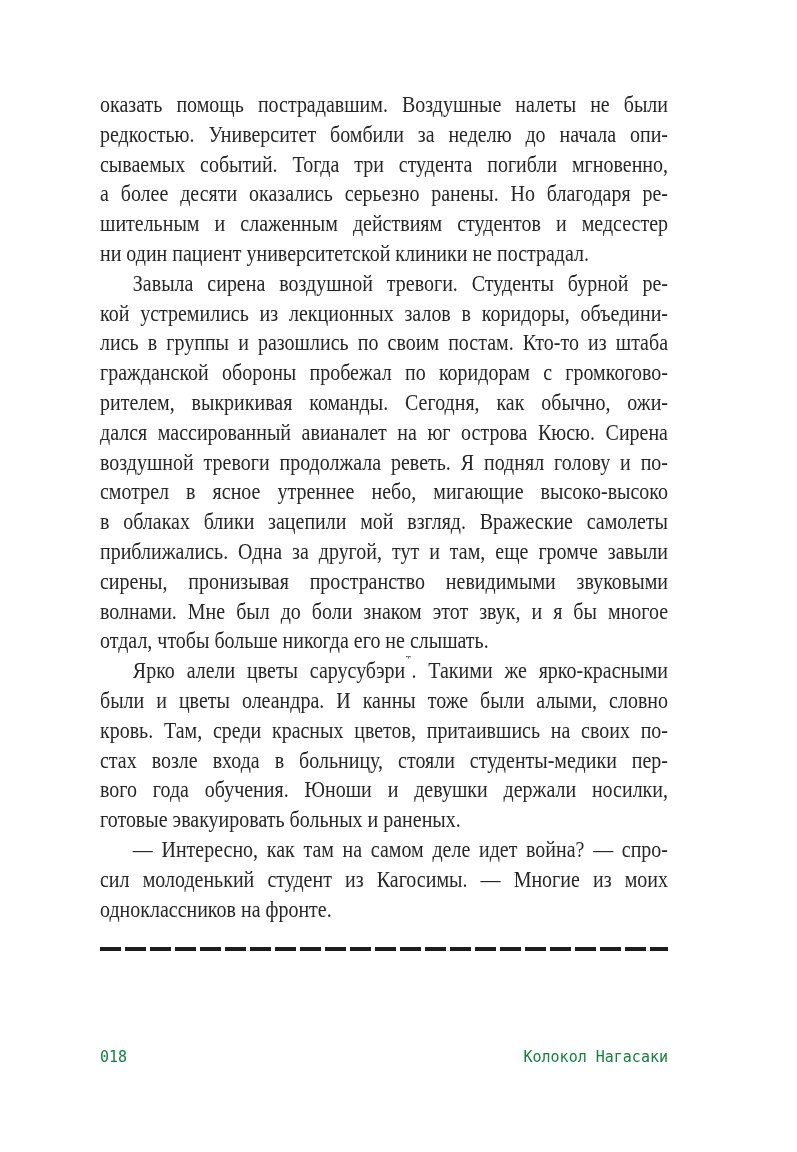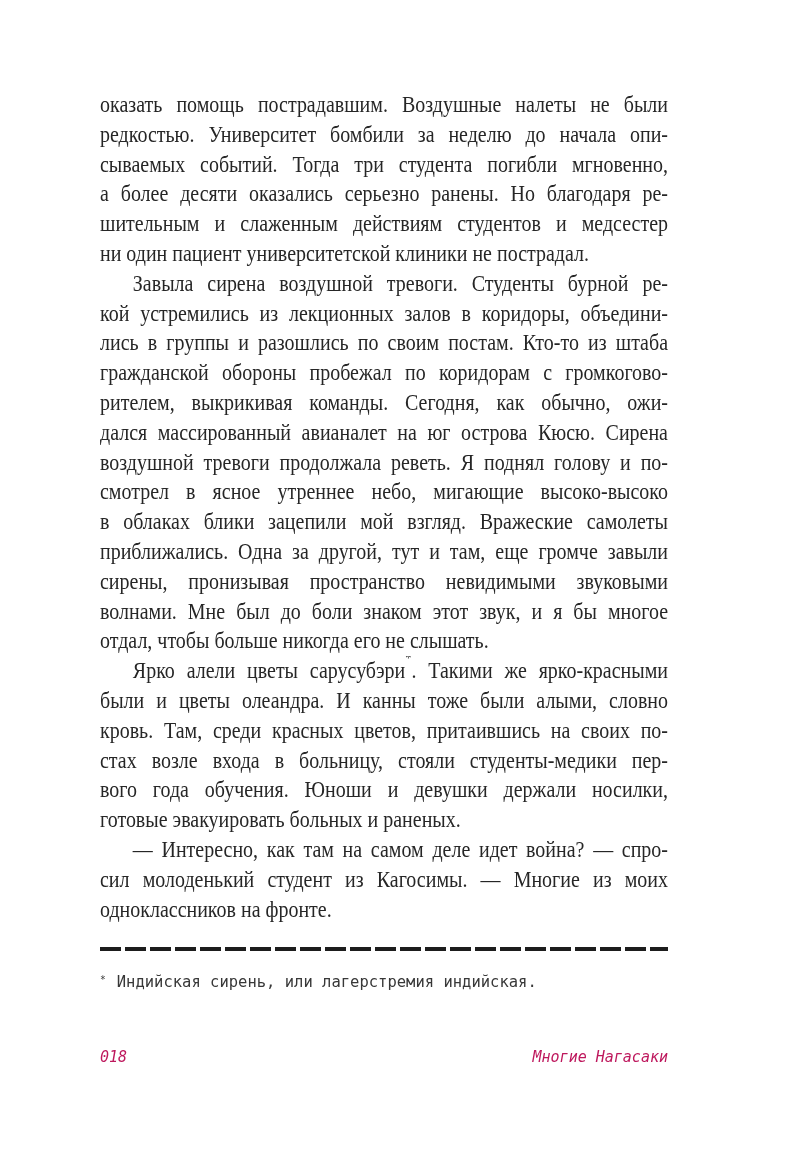--- a/index.html
+++ b/index.html
@@ -65,22 +65,21 @@
   }
   .page-footer {
     position: absolute;
     left: 100px; top: 1048px;
     width: 568px;
     display: flex;
     justify-content: space-between;
     align-items: baseline;
     font-family: "DejaVu Sans Mono", "Liberation Mono", monospace;
     font-size: 15px;
-    color: #be185d;
-    font-style: italic;
+    color: #15803d;
   }
 </style>
 </head>
 <body>
 
 <div class="page">
 
   <div class="text-block">
       <div class="line fill">оказать помощь пострадавшим. Воздушные налеты не были</div>
       <div class="line fill">редкостью. Университет бомбили за неделю до начала опи-</div>
@@ -107,20 +106,19 @@
       <div class="line fill">стах возле входа в больницу, стояли студенты-медики пер-</div>
       <div class="line fill">вого года обучения. Юноши и девушки держали носилки,</div>
       <div class="line">готовые эвакуировать больных и раненых.</div>
       <div class="line fill indent">— Интересно, как там на самом деле идет война? — спро-</div>
       <div class="line fill">сил молоденький студент из Кагосимы. — Многие из моих</div>
       <div class="line">одноклассников на фронте.</div>
     </div>
 
   <div class="separator"></div>
 
-  <div class="footnote"><span class="fn-sup">*</span><span>Индийская сирень, или лагерстремия индийская.</span></div>
 
   <div class="page-footer">
     <span>018</span>
-    <span>Многие Нагасаки</span>
+    <span>Колокол Нагасаки</span>
   </div>
 
 </div>
 
 </body></html>

